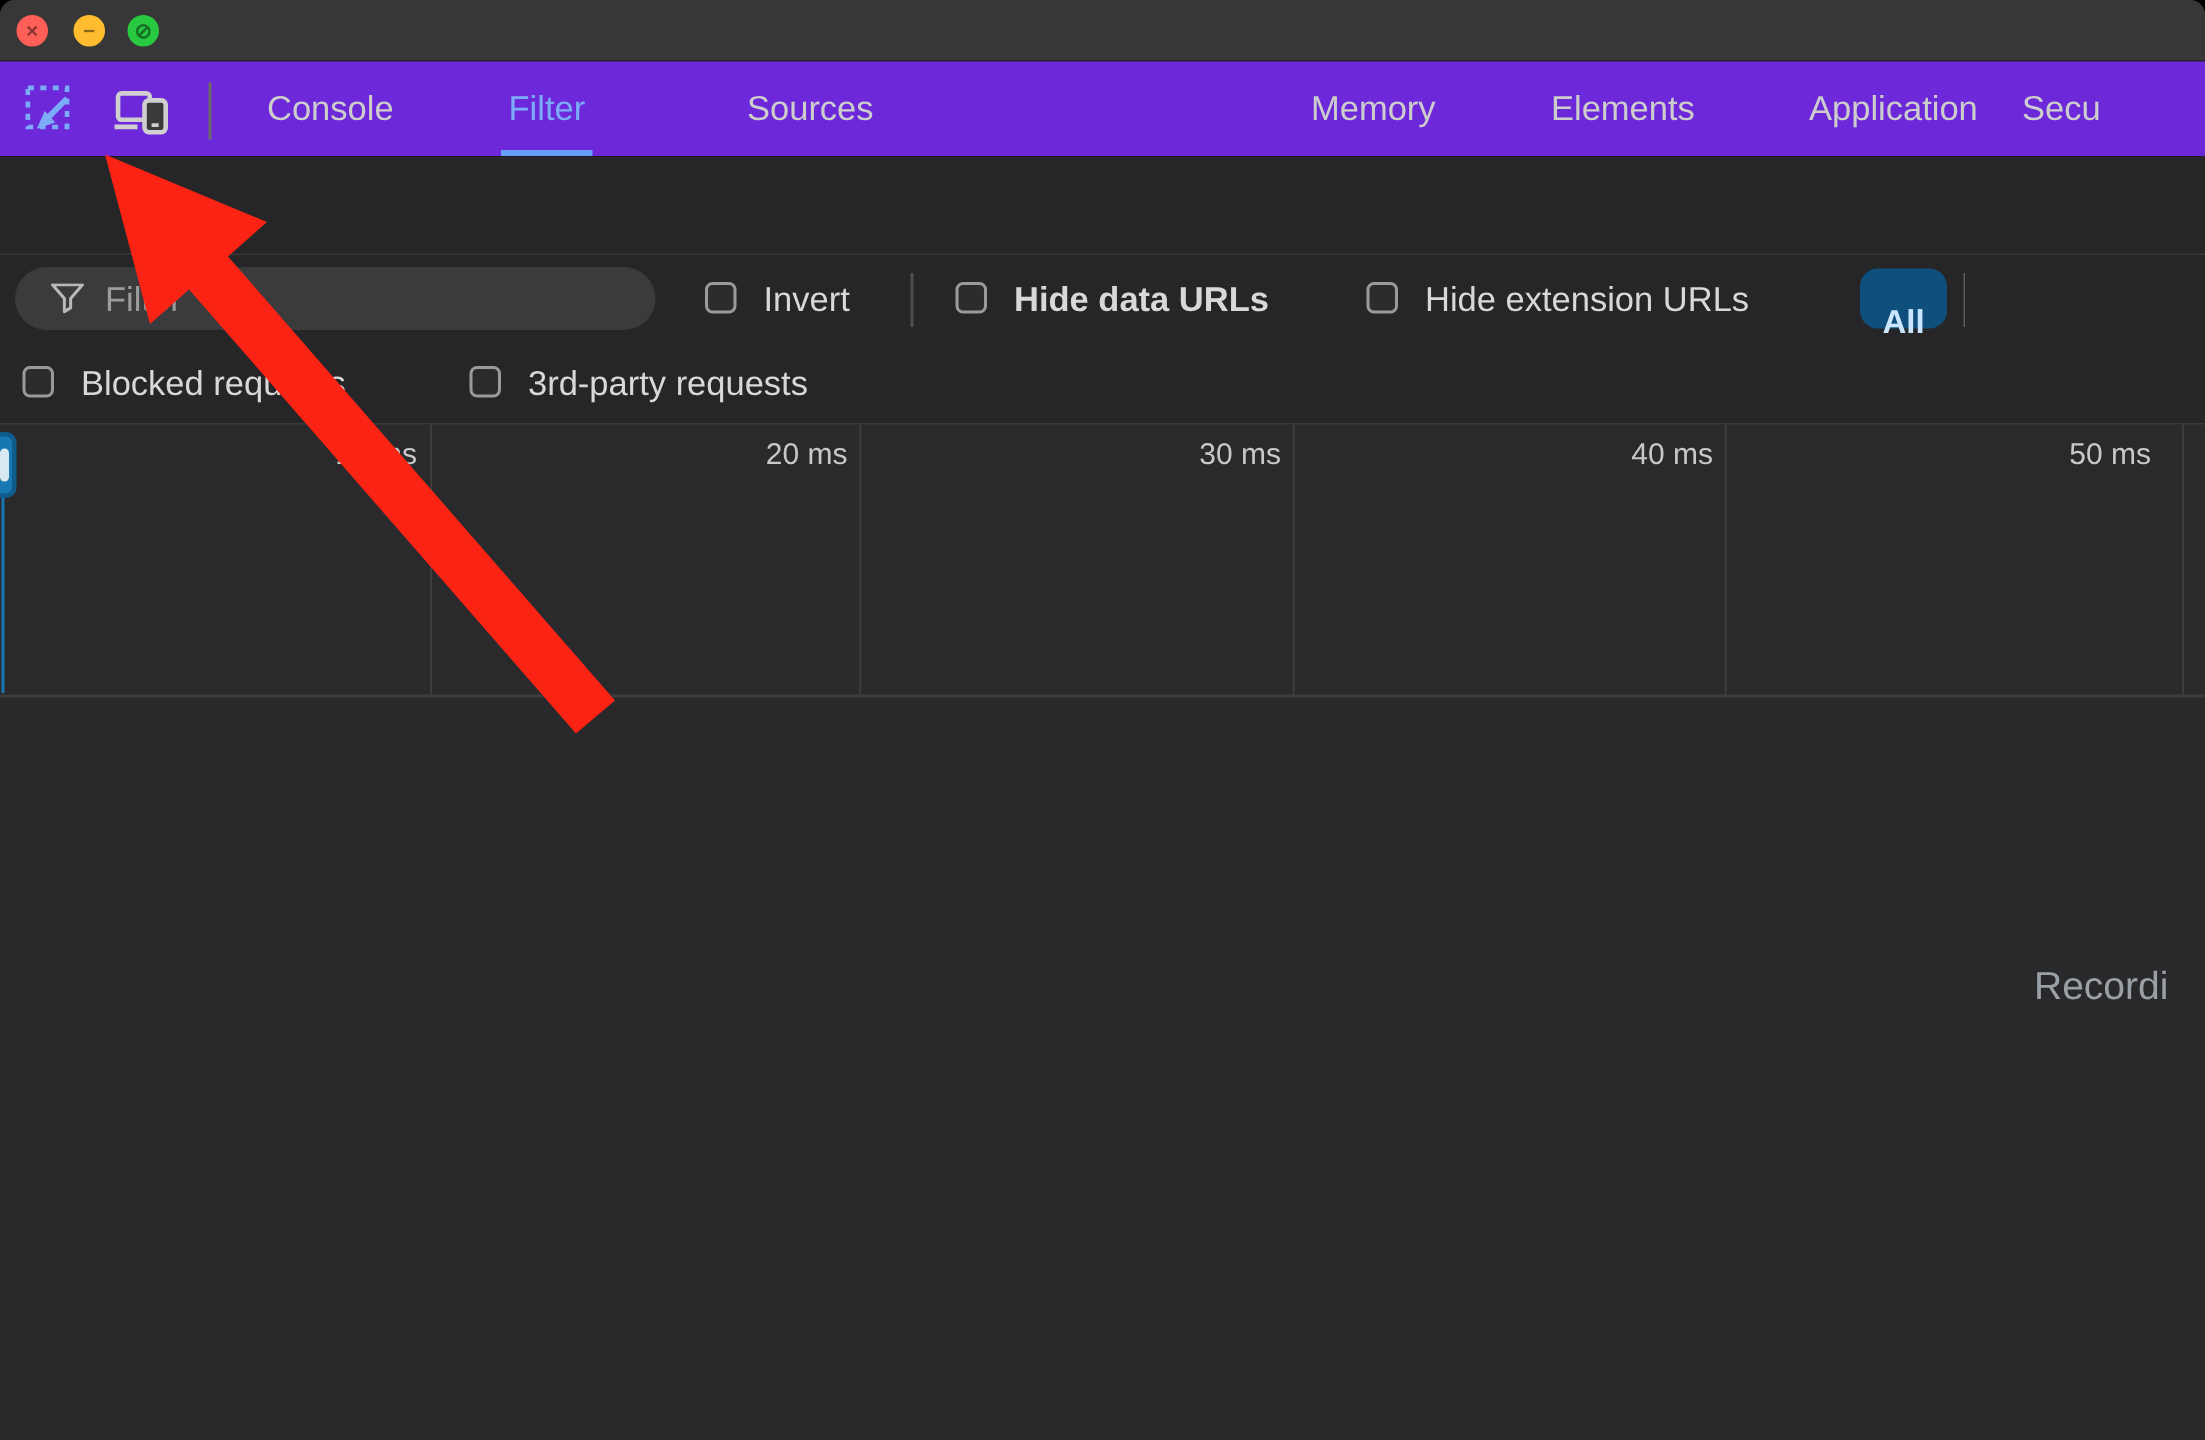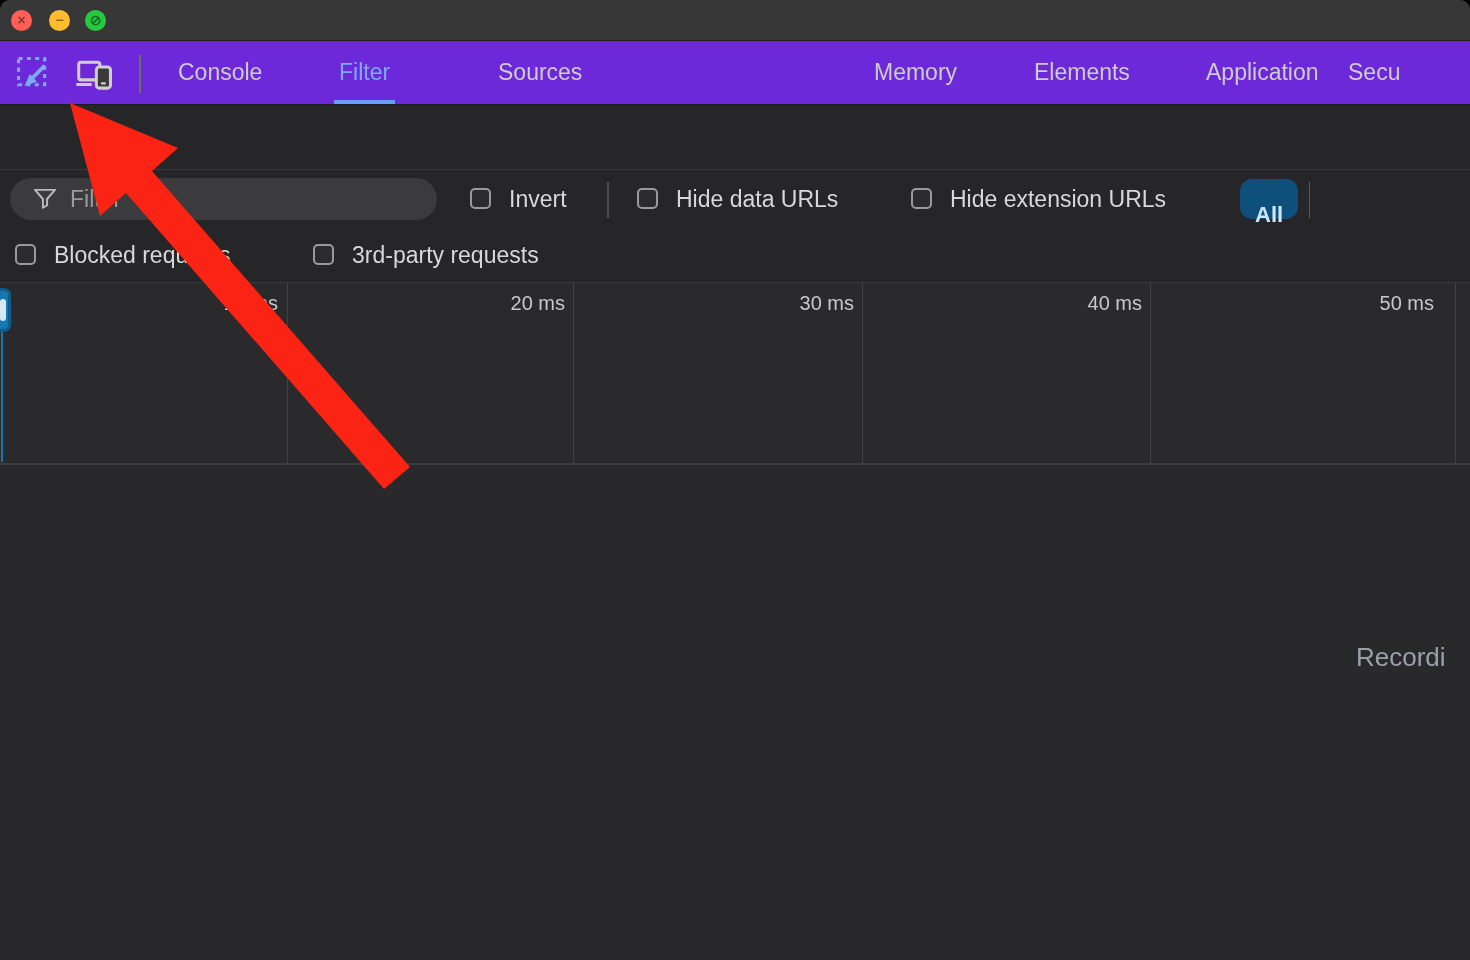--- a/index.html
+++ b/index.html
@@ -187,21 +187,21 @@
       </svg>
       <input type="text" placeholder="Filter" style="">
     </div>
 
     <div class="chk" style="left:470px; top:18px;"></div>
     <div class="lbl" style="left:509px; top:16px;">Invert</div>
 
     <div class="sep-v" style="left:607px; top:12px; height:36px;"></div>
 
     <div class="chk" style="left:637px; top:18px;"></div>
-    <div class="lbl" style="left:676px; top:16px;">Hide data URLs</div>
+    <div class="lbl" style="left:676px; top:16px;font-weight:bold;">Hide data URLs</div>
 
     <div class="chk" style="left:911px; top:18px;"></div>
     <div class="lbl" style="left:950px; top:16px;">Hide extension URLs</div>
 
     <div class="chip chip-all">All</div>
     <div class="sep-v" style="left:1309px; top:12px; height:36px; width:1px; background:#5a5a5c;"></div>
   </div>
 
   <div class="row optrow">
     <div class="chk" style="left:15px; top:16px;"></div>

